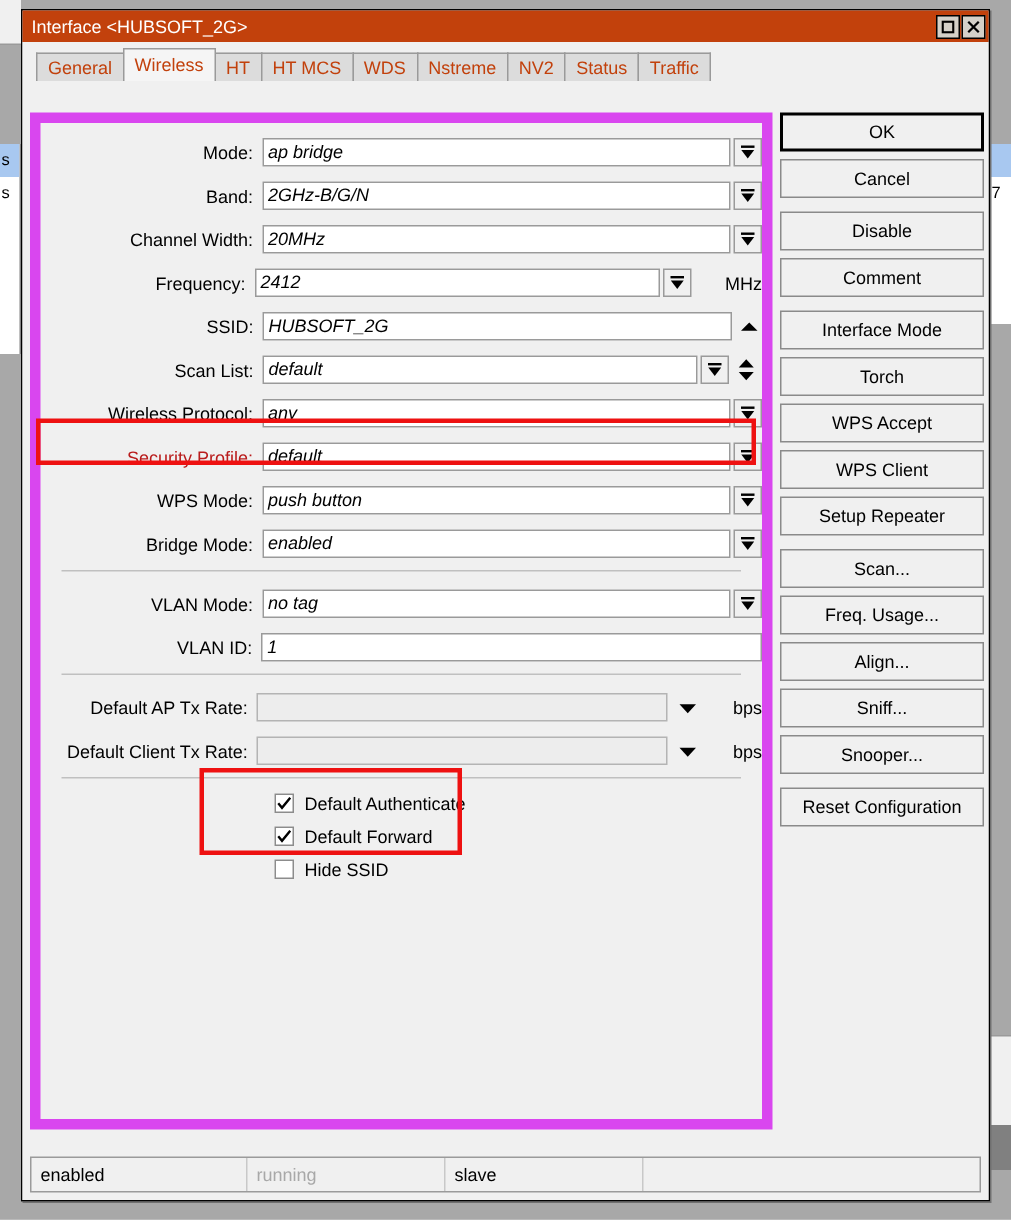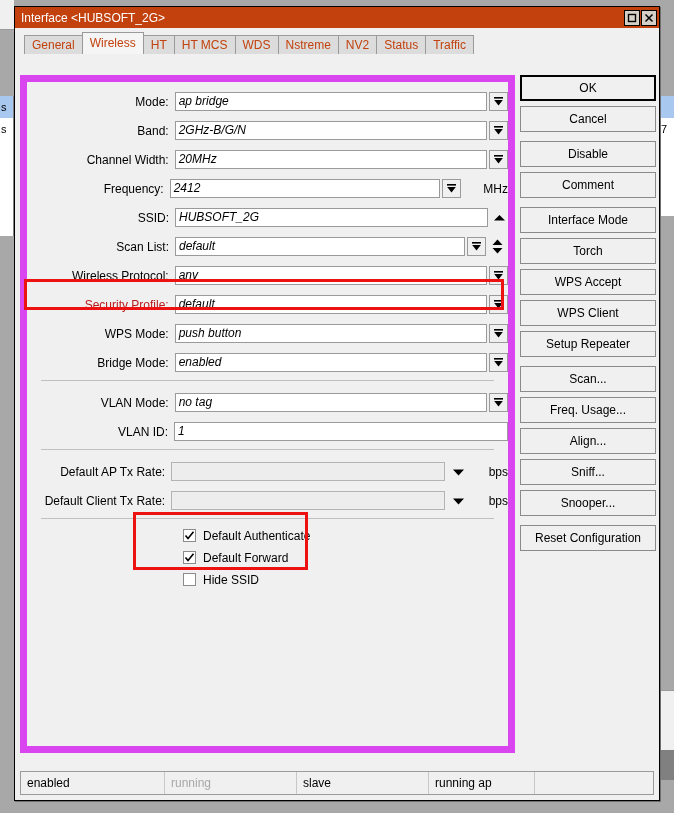--- a/index.html
+++ b/index.html
@@ -454,18 +454,17 @@
       <div class="btn">Align...</div>
       <div class="btn">Sniff...</div>
       <div class="btn">Snooper...</div>
       <div class="btn gap">Reset Configuration</div>
     </div>
 
     <div id="statusbar">
       <div class="status-cell" style="width:144px">enabled</div>
       <div class="status-cell dim" style="width:132px">running</div>
       <div class="status-cell" style="width:132px">slave</div>
-      <div class="status-cell" style="width:106px">running ap</div>
       <div class="status-cell" style="flex:1"></div>
     </div>
 
   </div>
 </div>
 
 </body></html>

